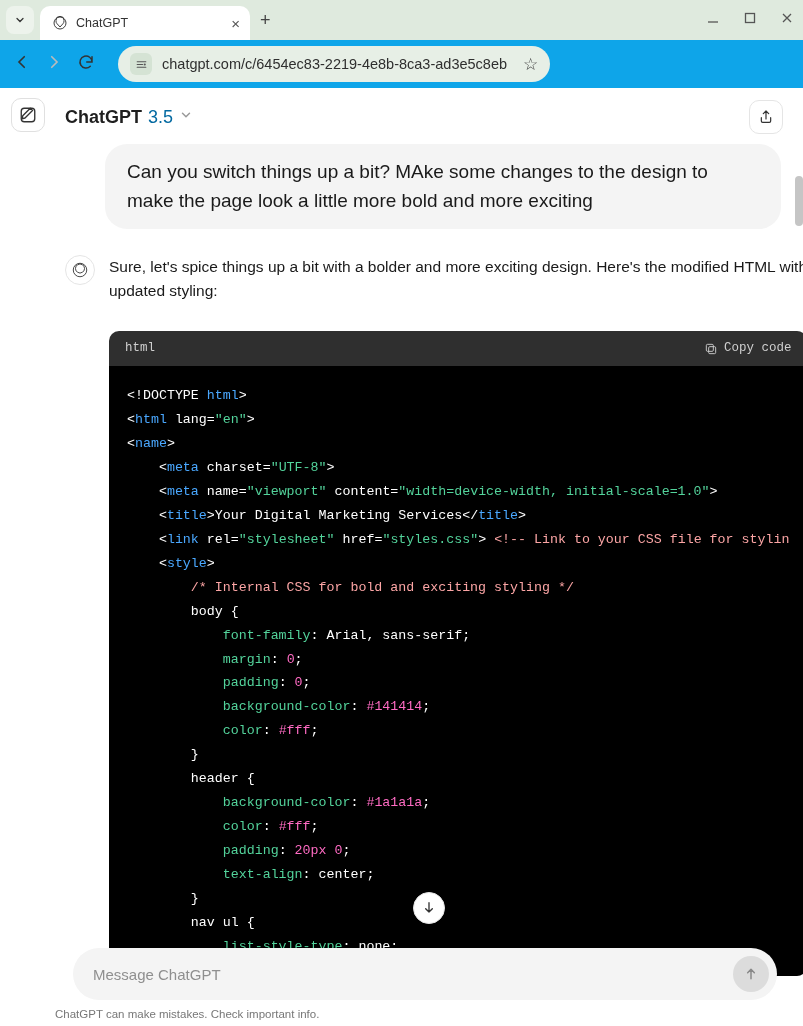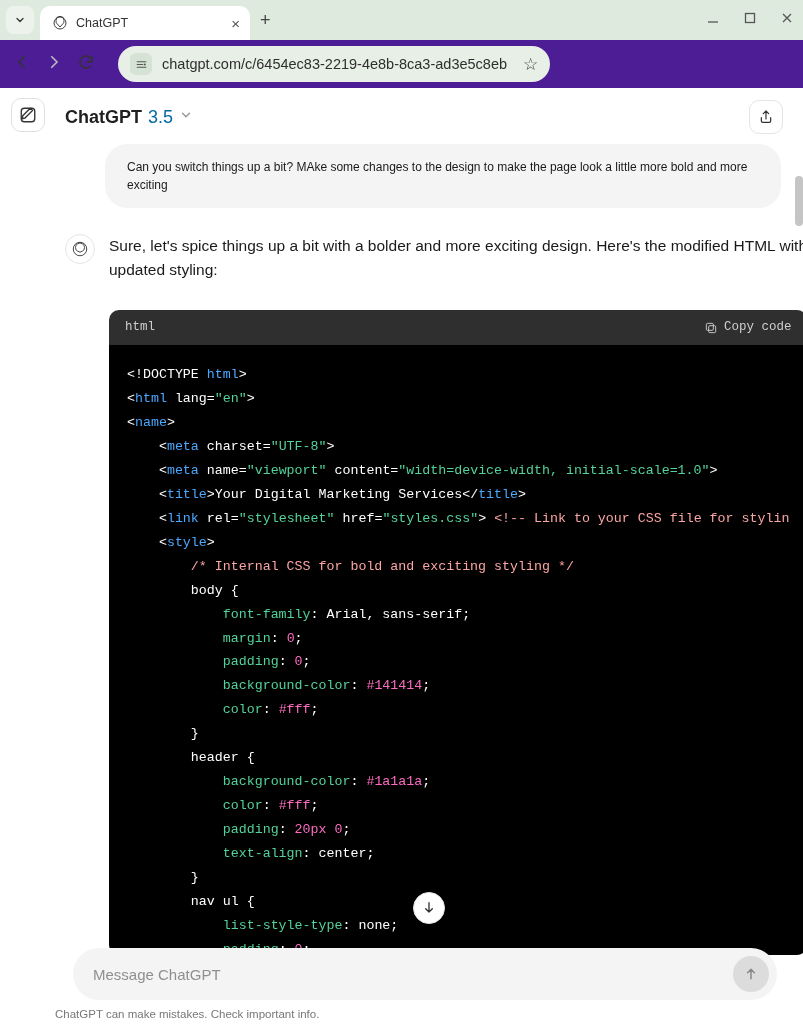--- a/index.html
+++ b/index.html
@@ -45,21 +45,21 @@
   position: relative;
   top: 3px;
 }
 .tab .close-x { margin-left: auto; font-size: 15px; color: #555; cursor: pointer; }
 .new-tab-btn {
   margin-left: 10px;
   font-size: 18px; color: #444; cursor: pointer;
 }
 .favicon-svg { width: 16px; height: 16px; display:block; }
 .address-row {
-  background: #4c1d95;
+  background: #0ea5e9;
   height: 48px;
   display: flex;
   align-items: center;
   padding: 13px 12px;
   gap: 12px;
 }
 .nav-arrow, .reload {
   width: 20px; color: #333; cursor: pointer; text-align: center;
 }
 .nav-arrow.fwd { color: #bbb; }
@@ -130,21 +130,21 @@
 .conversation {
   flex: 1;
   overflow: hidden;
   padding: 0 22px 0 10px;
 }
 .user-bubble {
   background: #f4f4f4;
   border-radius: 22px;
   padding: 14px 22px;
   margin-left: 40px;
-  font-size: 12px;
+  font-size: 19px;
   color: #1a1a1a;
   line-height: 1.5;
 }
 .assistant-row {
   display: flex;
   gap: 14px;
   margin-top: 26px;
 }
 .assistant-avatar {
   width: 30px; height: 30px;

